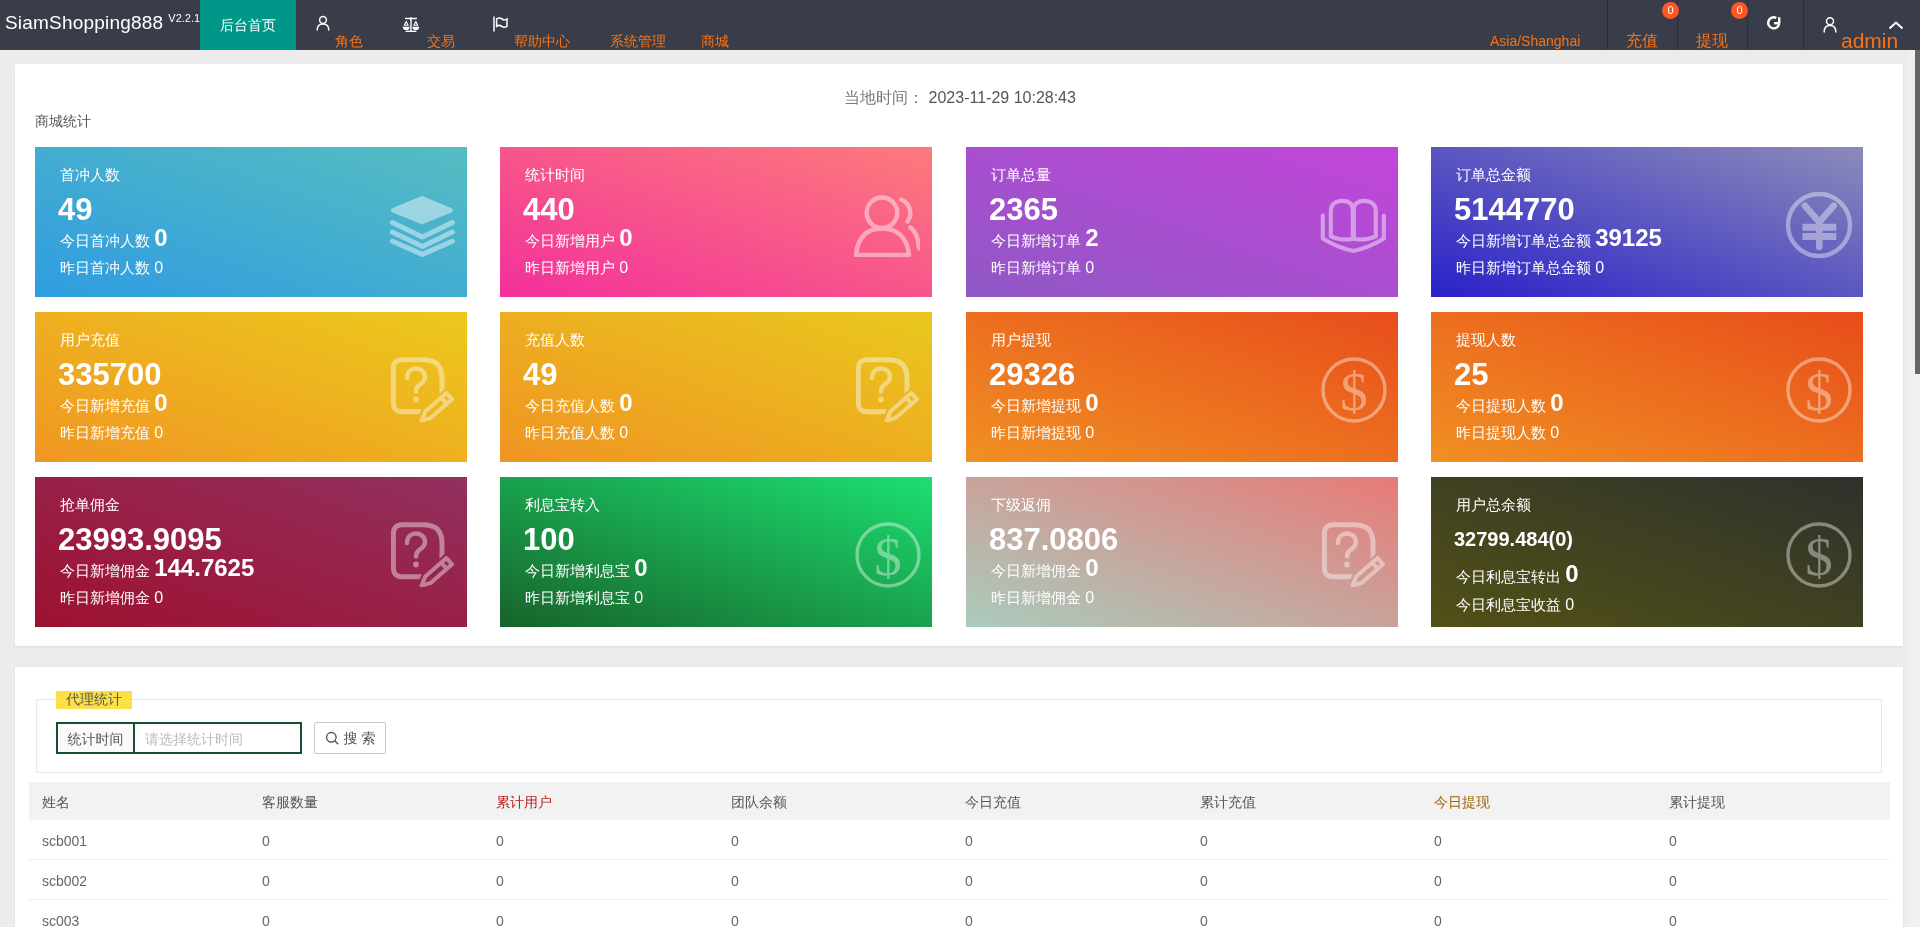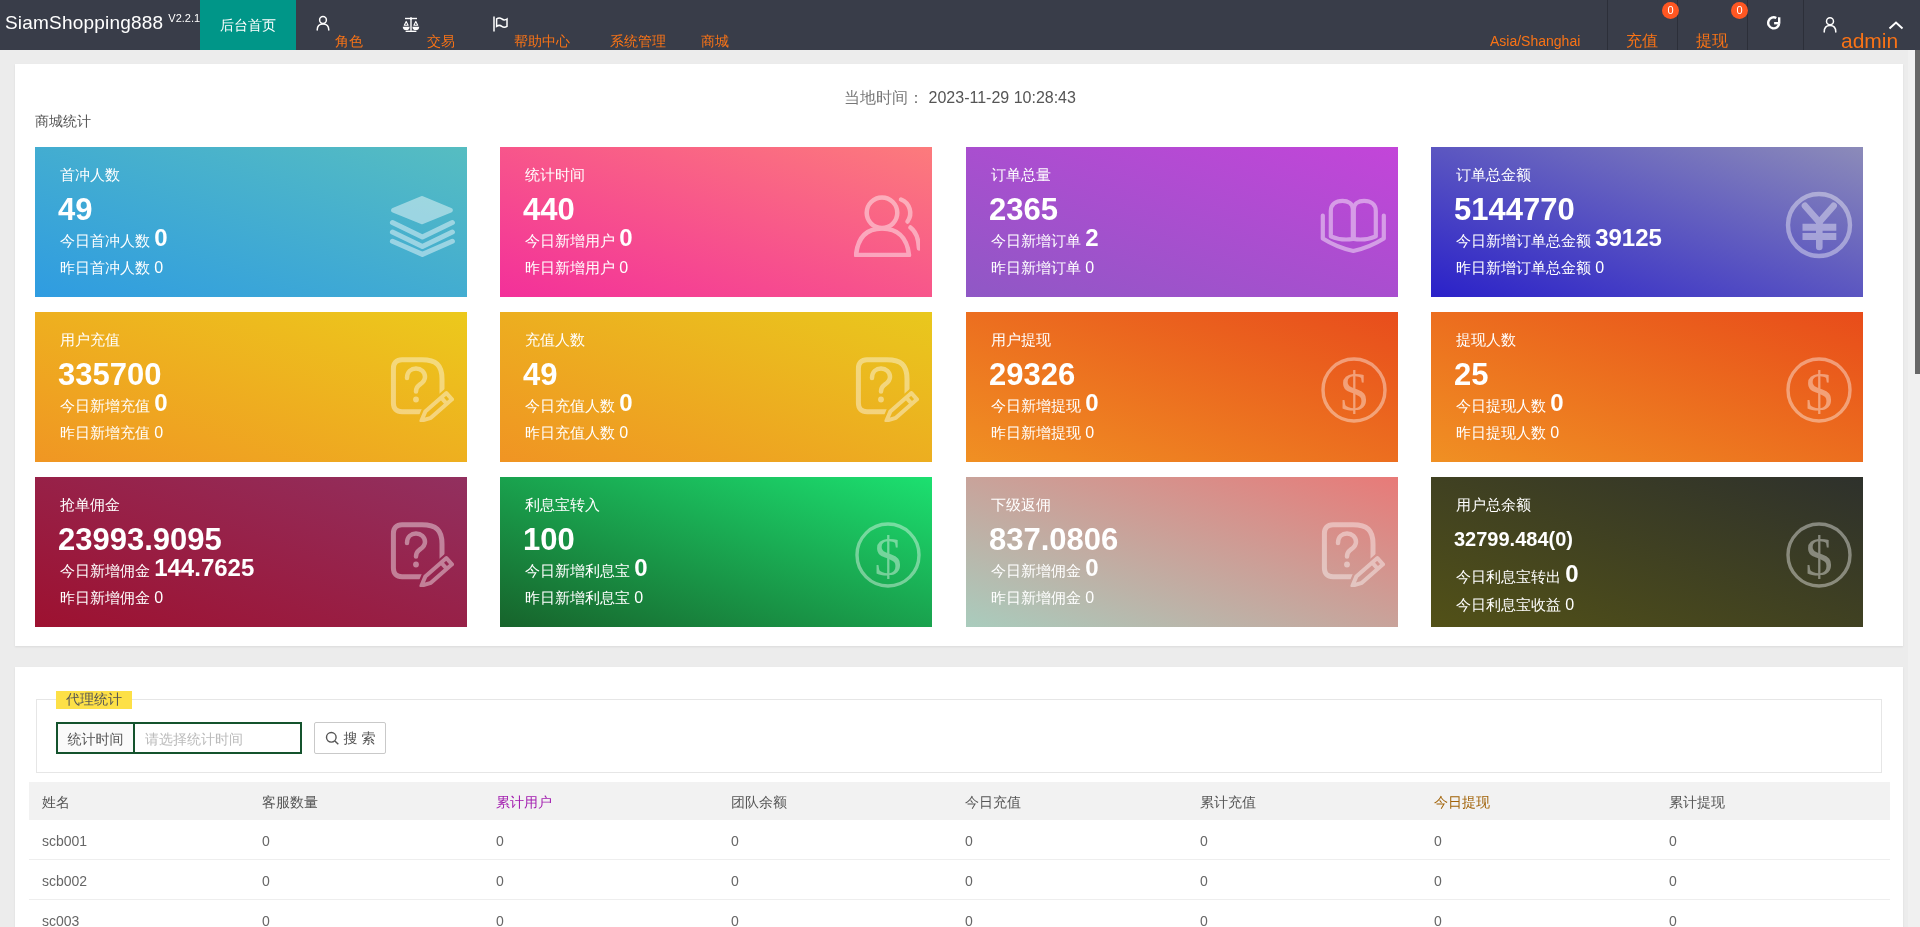--- a/index.html
+++ b/index.html
@@ -302,21 +302,21 @@
 <div class="ig" style="left:56px;top:722px;width:77px;line-height:30px;border-right:none;">统计时间</div>
 <div class="ig" style="left:133px;top:722px;width:169px;background:#fff;color:#bbb;text-align:left;line-height:30px;padding-left:10px">请选择统计时间</div>
 <div class="abs" style="left:314px;top:722px;width:72px;height:32px;border:1px solid #c9c9c9;border-radius:2px;background:#fff;line-height:30px;text-align:center;font-size:14px;color:#555">
 <svg style="vertical-align:-3px;margin-right:4px" width="15" height="15" viewBox="0 0 15 15" fill="none" stroke="#555" stroke-width="1.4">
       <circle cx="6.3" cy="6.3" r="4.8"></circle>
       <line x1="9.9" y1="9.9" x2="13.3" y2="13.3"></line>
     </svg>搜 索</div>
 <div class="tbl-h" style="left:29px;top:782px;width:1861px;height:38px"></div>
 <div class="tbl-c" style="left:42px;top:794px;color:#555">姓名</div>
 <div class="tbl-c" style="left:262px;top:794px;color:#555">客服数量</div>
-<div class="tbl-c" style="left:496px;top:794px;color:#a21caf">累计用户</div>
+<div class="tbl-c" style="left:496px;top:794px;color:#b91c1c">累计用户</div>
 <div class="tbl-c" style="left:731px;top:794px;color:#555">团队余额</div>
 <div class="tbl-c" style="left:965px;top:794px;color:#555">今日充值</div>
 <div class="tbl-c" style="left:1200px;top:794px;color:#555">累计充值</div>
 <div class="tbl-c" style="left:1434px;top:794px;color:#a16207">今日提现</div>
 <div class="tbl-c" style="left:1669px;top:794px;color:#555">累计提现</div>
 <div class="tbl-c" style="left:42px;top:833px">scb001</div>
 <div class="tbl-c" style="left:262px;top:833px">0</div>
 <div class="tbl-c" style="left:496px;top:833px">0</div>
 <div class="tbl-c" style="left:731px;top:833px">0</div>
 <div class="tbl-c" style="left:965px;top:833px">0</div>

